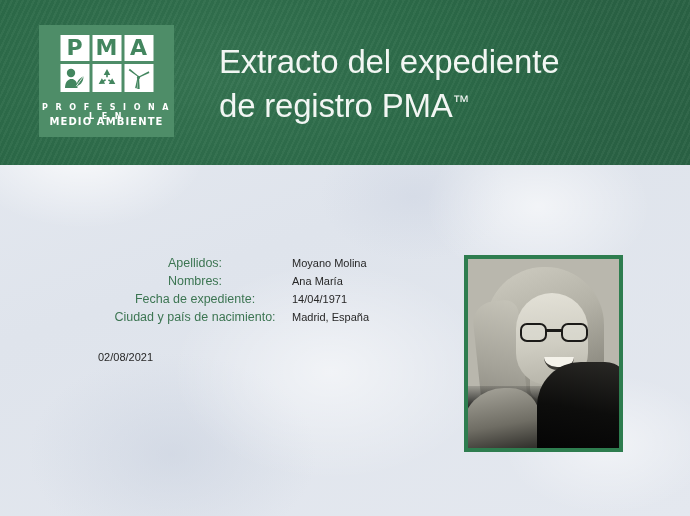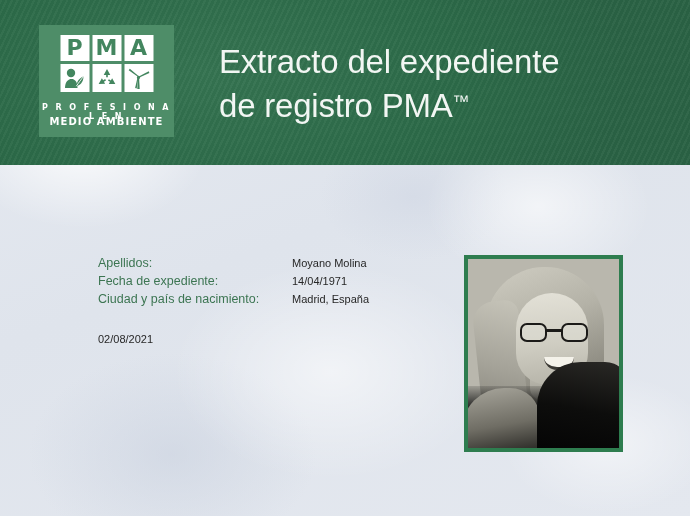--- a/index.html
+++ b/index.html
@@ -115,20 +115,21 @@
   
   .fields {
     position: absolute;
     left: 98px; top: 256px;
     width: 330px;
   }
   .field-row {
     display: flex;
     height: 18px;
     align-items: baseline;
+    text-align: center;
   }
   .field-row.spacer { height: 23px; }
   .field-label {
     width: 194px;
     color: #3c7552;
     font-size: 12.5px;
     white-space: nowrap;
   }
   .field-value {
     color: #272727;
@@ -301,20 +302,24 @@
 
   </div>
 
   <div class="fields">
 
     <div class="field-row">
       <span class="field-label">Apellidos:</span>
       <span class="field-value">Moyano Molina</span>
     </div>
 
+    <div class="field-row">
+      <span class="field-label">Nombres:</span>
+      <span class="field-value">Ana María</span>
+    </div>
 
     <div class="field-row">
       <span class="field-label">Fecha de expediente:</span>
       <span class="field-value">14/04/1971</span>
     </div>
 
     <div class="field-row">
       <span class="field-label">Ciudad y país de nacimiento:</span>
       <span class="field-value">Madrid, España</span>
     </div>

